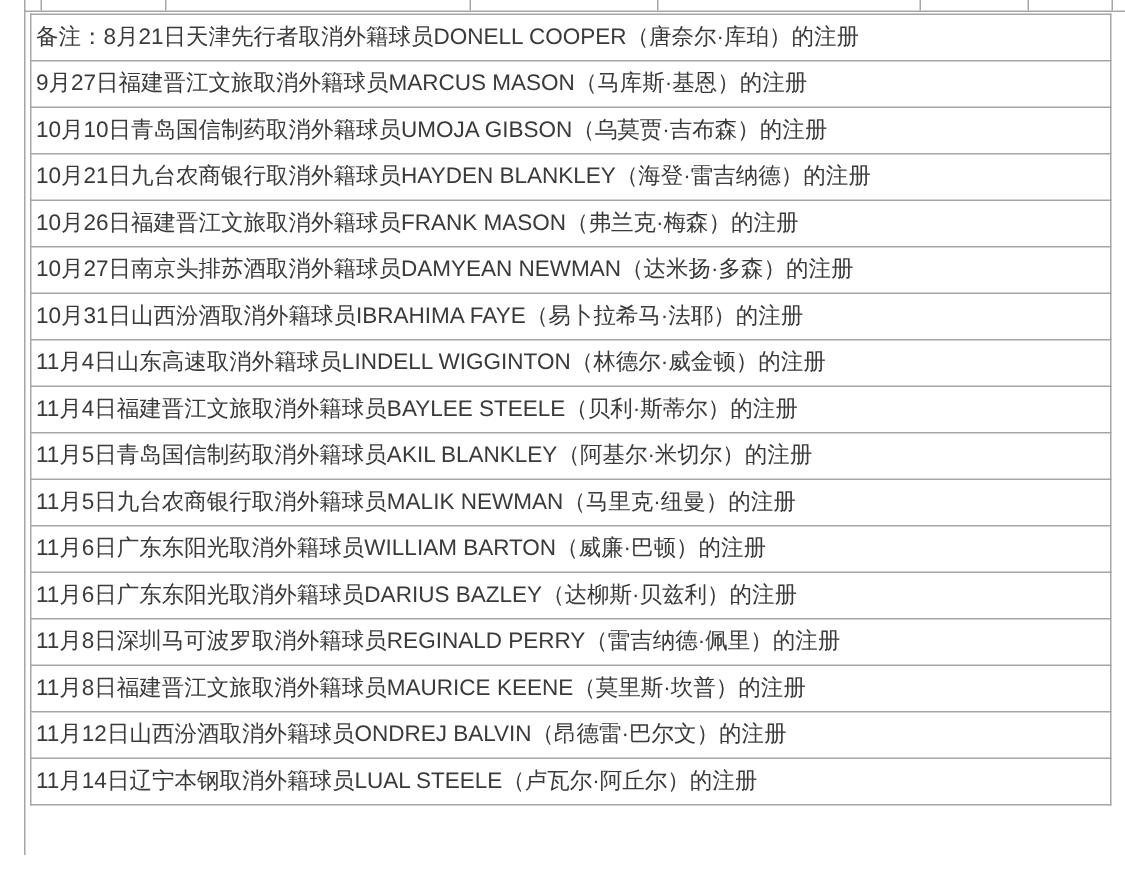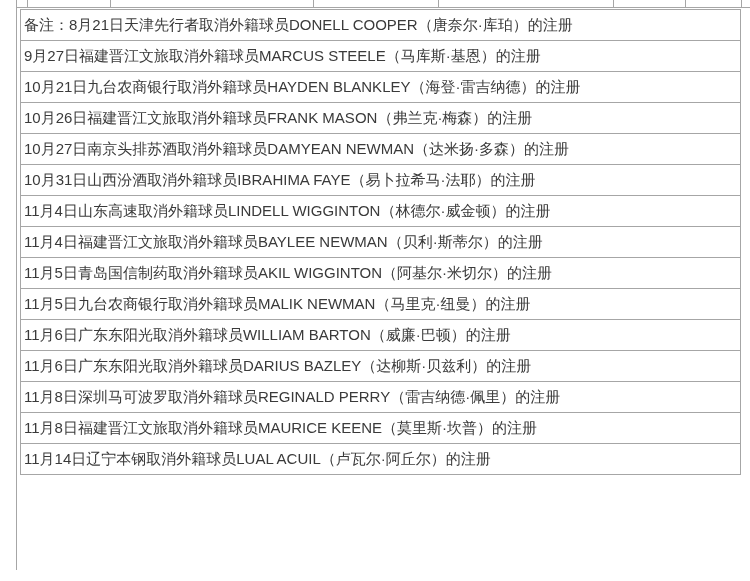--- a/index.html
+++ b/index.html
@@ -77,57 +77,63 @@
     <div class="cut-divider" style="left:731px"></div>
     <div class="cut-bottom-border"></div>
   </div>
 
   <table class="remarks">
     <tbody>
         <tr>
           <td>备注：8月21日天津先行者取消外籍球员DONELL COOPER（唐奈尔·库珀）的注册</td>
         </tr>
         <tr>
-          <td>9月27日福建晋江文旅取消外籍球员MARCUS STEELE（马库斯·基恩）的注册</td>
+          <td>9月27日福建晋江文旅取消外籍球员MARCUS MASON（马库斯·基恩）的注册</td>
+        </tr>
+        <tr>
+          <td>10月10日青岛国信制药取消外籍球员UMOJA GIBSON（乌莫贾·吉布森）的注册</td>
         </tr>
         <tr>
           <td>10月21日九台农商银行取消外籍球员HAYDEN BLANKLEY（海登·雷吉纳德）的注册</td>
         </tr>
         <tr>
           <td>10月26日福建晋江文旅取消外籍球员FRANK MASON（弗兰克·梅森）的注册</td>
         </tr>
         <tr>
           <td>10月27日南京头排苏酒取消外籍球员DAMYEAN NEWMAN（达米扬·多森）的注册</td>
         </tr>
         <tr>
           <td>10月31日山西汾酒取消外籍球员IBRAHIMA FAYE（易卜拉希马·法耶）的注册</td>
         </tr>
         <tr>
           <td>11月4日山东高速取消外籍球员LINDELL WIGGINTON（林德尔·威金顿）的注册</td>
         </tr>
         <tr>
-          <td>11月4日福建晋江文旅取消外籍球员BAYLEE NEWMAN（贝利·斯蒂尔）的注册</td>
+          <td>11月4日福建晋江文旅取消外籍球员BAYLEE STEELE（贝利·斯蒂尔）的注册</td>
         </tr>
         <tr>
-          <td>11月5日青岛国信制药取消外籍球员AKIL WIGGINTON（阿基尔·米切尔）的注册</td>
+          <td>11月5日青岛国信制药取消外籍球员AKIL BLANKLEY（阿基尔·米切尔）的注册</td>
         </tr>
         <tr>
           <td>11月5日九台农商银行取消外籍球员MALIK NEWMAN（马里克·纽曼）的注册</td>
         </tr>
         <tr>
           <td>11月6日广东东阳光取消外籍球员WILLIAM BARTON（威廉·巴顿）的注册</td>
         </tr>
         <tr>
           <td>11月6日广东东阳光取消外籍球员DARIUS BAZLEY（达柳斯·贝兹利）的注册</td>
         </tr>
         <tr>
           <td>11月8日深圳马可波罗取消外籍球员REGINALD PERRY（雷吉纳德·佩里）的注册</td>
         </tr>
         <tr>
           <td>11月8日福建晋江文旅取消外籍球员MAURICE KEENE（莫里斯·坎普）的注册</td>
         </tr>
         <tr>
-          <td>11月14日辽宁本钢取消外籍球员LUAL ACUIL（卢瓦尔·阿丘尔）的注册</td>
+          <td>11月12日山西汾酒取消外籍球员ONDREJ BALVIN（昂德雷·巴尔文）的注册</td>
+        </tr>
+        <tr>
+          <td>11月14日辽宁本钢取消外籍球员LUAL STEELE（卢瓦尔·阿丘尔）的注册</td>
         </tr>
       </tbody>
   </table>
 
 </div>
 
 </body></html>

